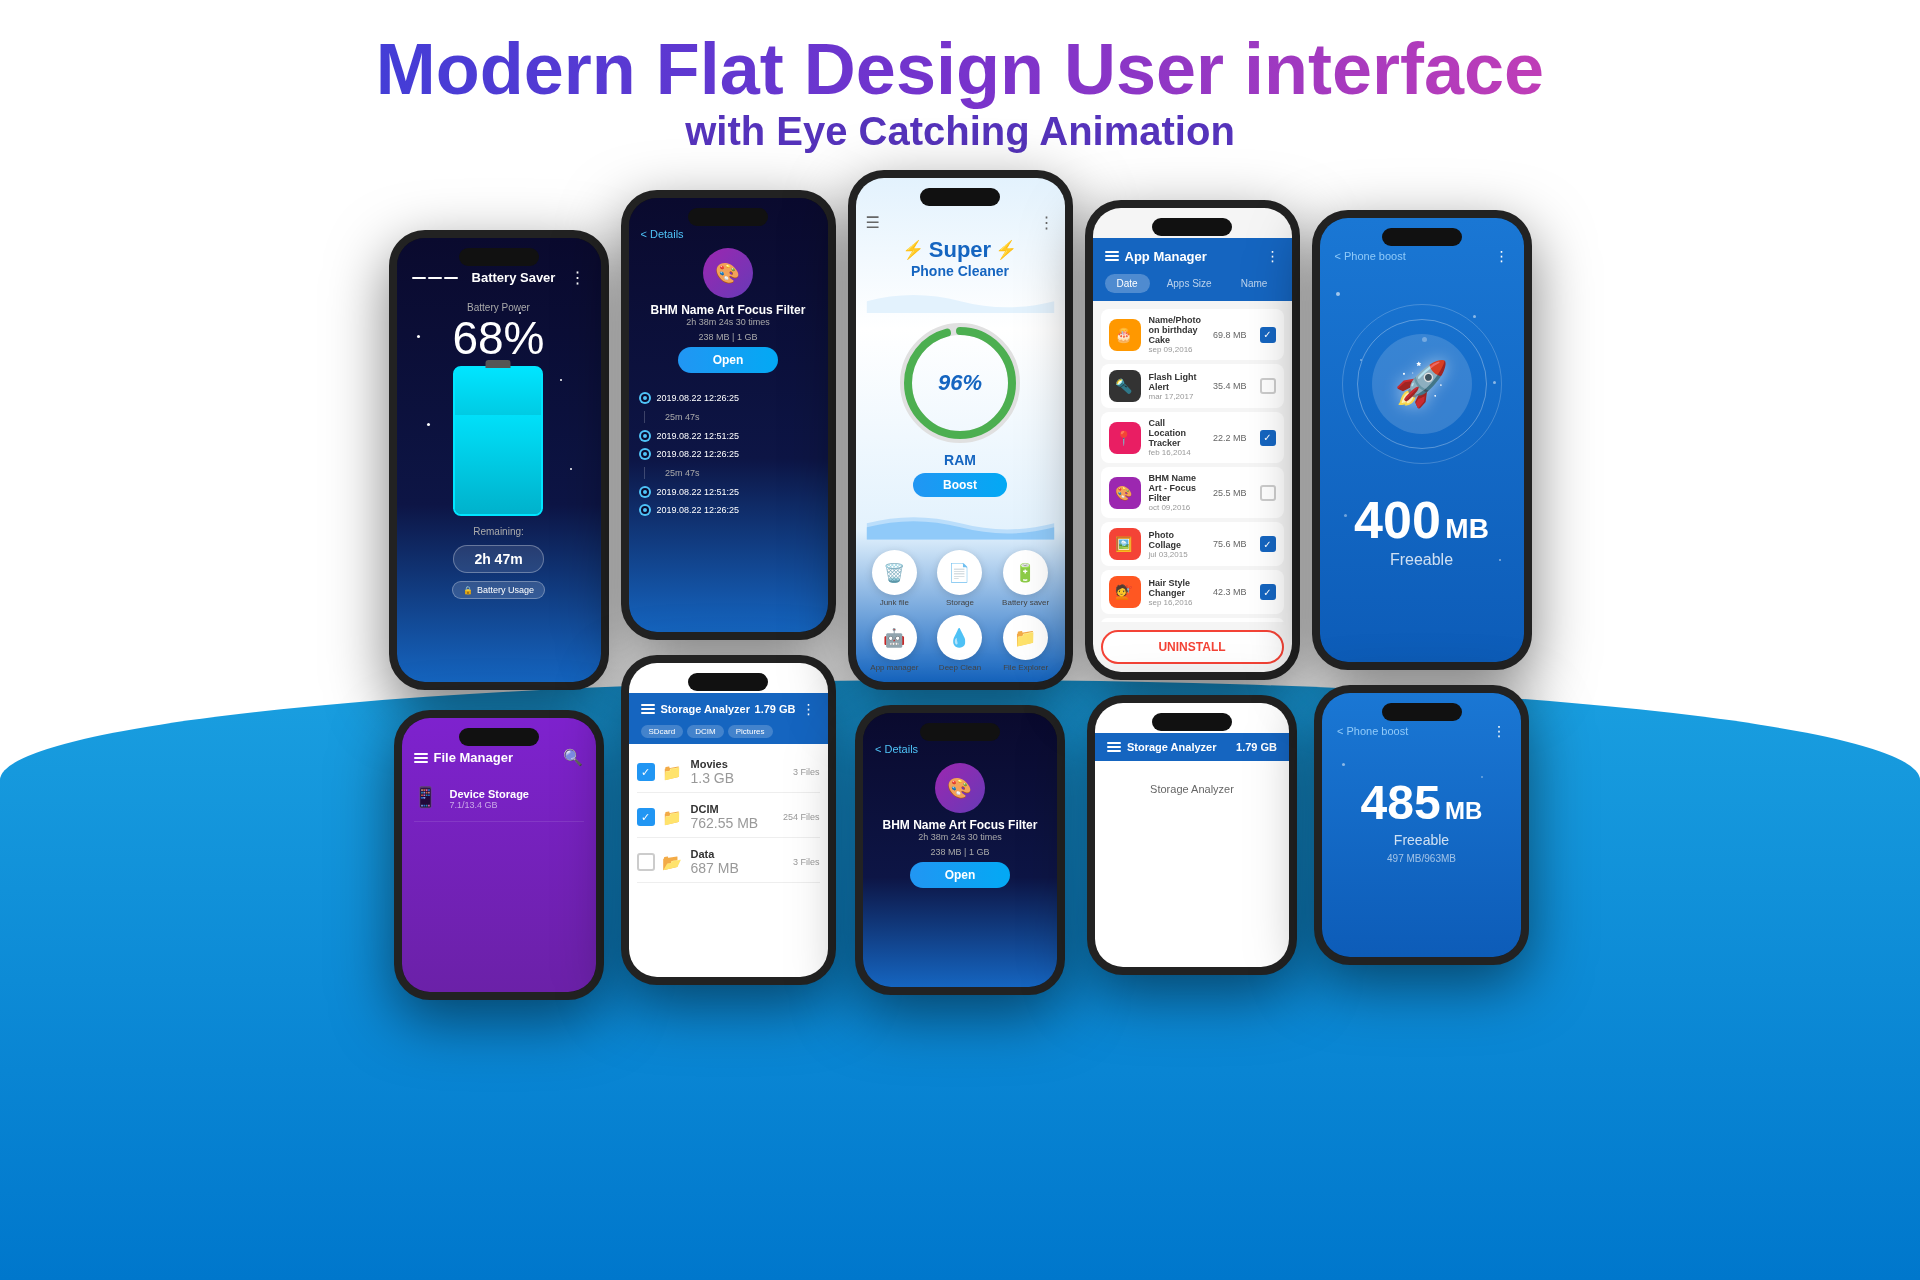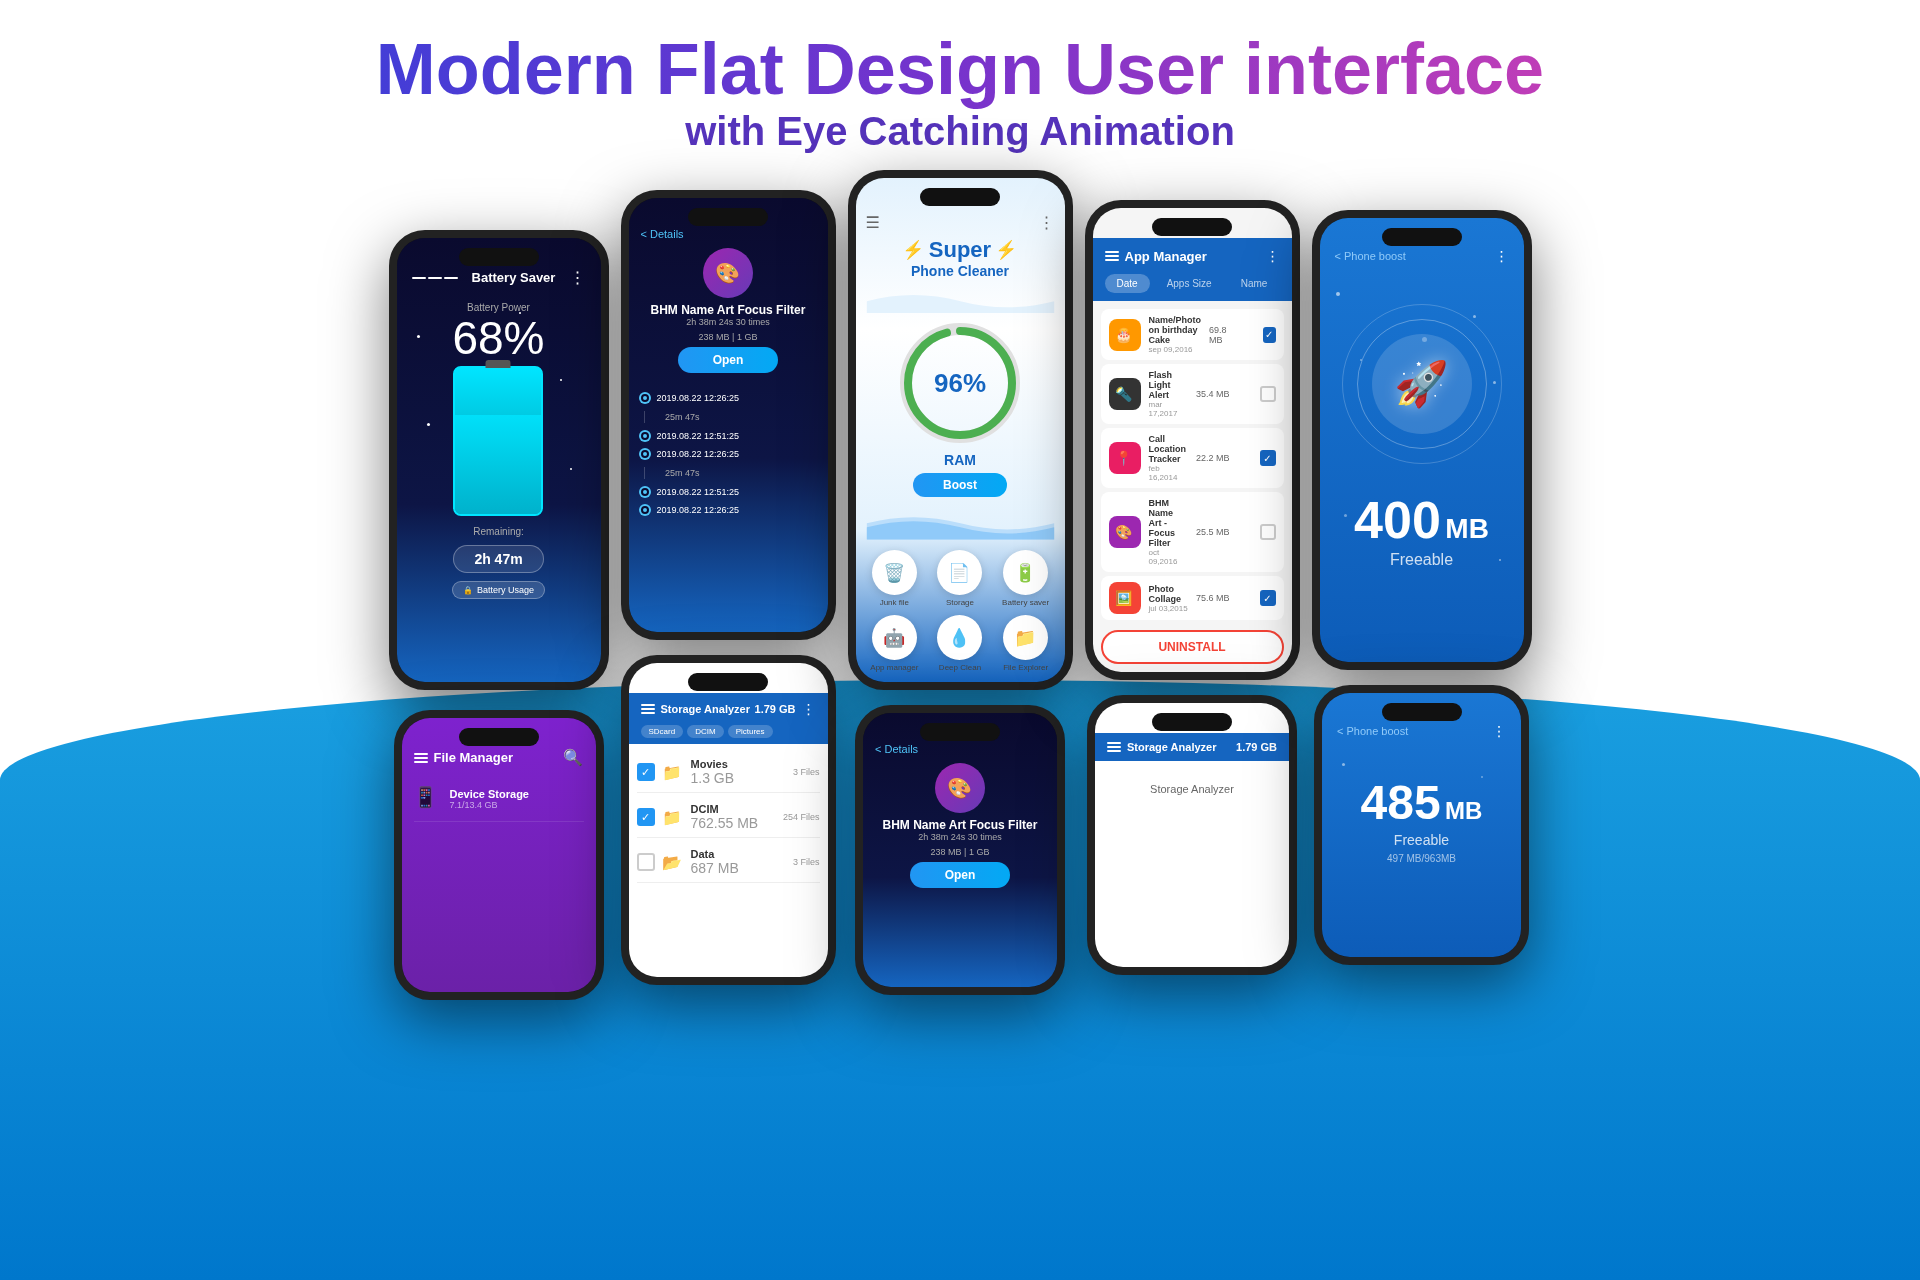--- a/index.html
+++ b/index.html
@@ -263,23 +263,24 @@
       height: 120px;
       border-radius: 50%;
       border: 8px solid #e0e0e0;
       position: absolute;
     }
     .spc-percent {
       position: absolute;
       top: 50%;
       left: 50%;
       transform: translate(-50%, -50%);
-      font-size: 26px;
+      font-size: 22px;
       font-weight: 900;
       color: #1565c0;
+      font-style: italic;
     }
     .spc-ram-label {
       font-size: 14px;
       font-weight: 700;
       color: #1565c0;
       text-align: center;
       margin-top: 5px;
     }
     .spc-boost-btn {
       background: linear-gradient(90deg, #2196f3, #03a9f4);
@@ -395,21 +396,21 @@
       font-weight: 700;
       color: #333;
     }
     .am-app-date {
       font-size: 8px;
       color: #999;
     }
     .am-app-size {
       font-size: 9px;
       color: #666;
-      margin-right: 22px;
+      margin-right: 5px;
     }
     .am-check {
       width: 16px;
       height: 16px;
       border: 2px solid #ccc;
       border-radius: 3px;
       display: flex;
       align-items: center;
       justify-content: center;
     }

